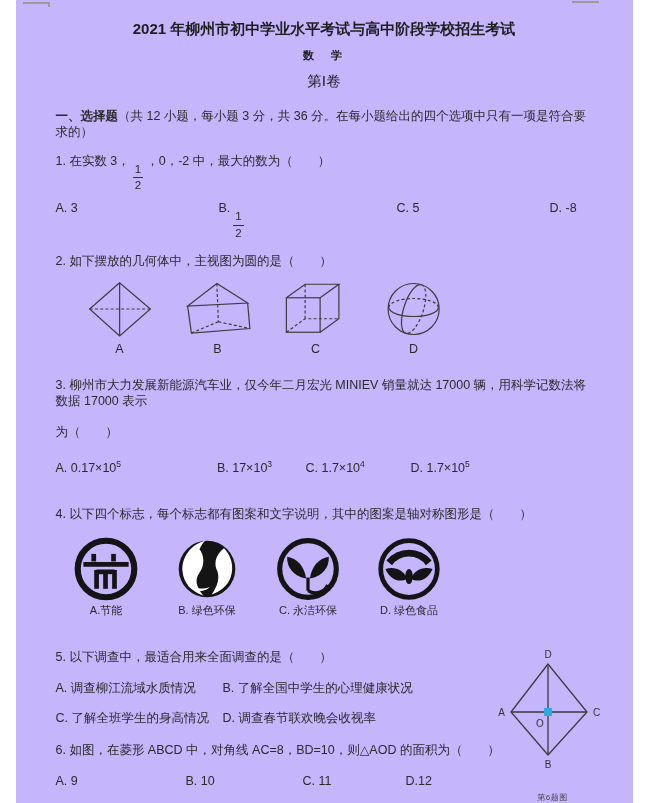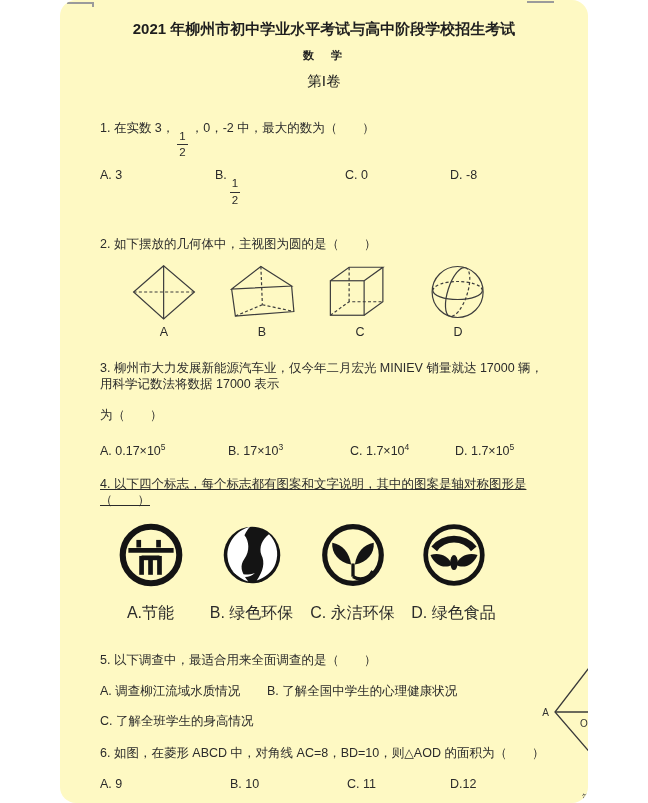--- a/index.html
+++ b/index.html
@@ -1,64 +1,63 @@
 <!DOCTYPE html>
 <html><head>
 <meta charset="utf-8">
 <style>
   * { margin:0; padding:0; box-sizing:border-box; }
   html,body { background:#ffffff; }
   .page {
-    position:relative; width:528px; height:803px; margin:0 auto;
-    background:#fef9c3; overflow:hidden;
+    position:relative; width:617px; height:803px; margin:0 auto;
+    background:#c4b5fd; overflow:hidden;
     font-family:"Liberation Sans","DejaVu Sans",sans-serif;
     color:#2b2b2b;
-    border-radius:16px;
   }
   
   .cm-l { position:absolute; left:7px; top:2px; width:27px; height:5px;
           border-top:2px solid #9b9b9b; border-right:2px solid #9b9b9b; }
   .cm-r { position:absolute; right:34px; top:1px; width:27px; height:2px; background:#9b9b9b; }
 
   .title   { margin-top:20px; text-align:center; font-size:15px; font-weight:bold; color:#1e1e1e; }
   .subject { margin-top:9px;  text-align:center; font-size:11px; font-weight:bold; letter-spacing:3px; color:#1e1e1e; }
   .info    { margin-top:7px;  text-align:center; font-size:10.5px; color:#2d2d2d; }
   .volume  { margin-top:9px;  text-align:center; font-size:14.5px; color:#1e1e1e; }
 
   .content { padding:0 34px 0 40px; font-size:12.5px; line-height:16px; }
   .sec-head { margin-top:17px; }
   .sec-head b { font-weight:bold; }
 
-  .qline { margin-top:29px; }
+  .qline { margin-top:13px; }
   .row { display:flex; align-items:baseline; }
-  .q1r { margin-top:8px; }
+  .q1r { margin-top:8px;gap:48px; }
   .q1r .c1 { width:115px; } .q1r .c2 { width:130px; } .q1r .c3 { width:105px; }
-  .q3r .c1 { width:128px; } .q3r .c2 { width:122px; } .q3r .c3 { width:105px; }
+  .q3r .c1 { width:128px; } .q3r .c2 { width:122px;text-align:center; } .q3r .c3 { width:105px; }
   .q5r .c1 { width:167px; }
   .q6r .c1 { width:130px; } .q6r .c2 { width:117px; } .q6r .c3 { width:103px; }
 
   .frac { display:inline-flex; flex-direction:column; align-items:center;
           vertical-align:-8px; line-height:1.15; font-size:11.5px; margin:0 3px; }
   .frac .fnum { border-bottom:1px solid #333; padding:0 2px 1px; }
   .frac .fden { padding-top:1px; }
   sup { font-size:8.5px; }
 
   .shape-row { margin-top:10px; display:flex; padding-left:18px; gap:6px; }
   .shape-block { width:92px; text-align:center; }
   .shape-block svg { display:block; margin:0 auto; }
   .shape-label { margin-top:2px; font-size:12.5px; }
 
   .logo-row { margin-top:14px; display:flex; }
   .logo-block { width:101px; text-align:center; }
   .logo-block svg { display:block; margin:0 auto; }
-  .logo-label { margin-top:17px; font-size:16px; white-space:nowrap; }
+  .logo-label { font-size:11px; white-space:nowrap; }
 
   .q3line2 { margin-top:15px; }
   .q3opts  { margin-top:16px; }
-  .q4line  { margin-top:17px;text-decoration:underline; }
+  .q4line  { margin-top:30px; }
   .q5line  { margin-top:31px; }
   .q5r1    { margin-top:15px; }
   .q5r2    { margin-top:14px; }
   .q6line  { margin-top:16px; }
   .q6opts  { margin-top:15px; }
 
   .fig6 { position:absolute; left:479px; top:648px; width:116px; text-align:center; }
   .fig6 .caption { margin-top:18px; font-size:8px; color:#444; letter-spacing:0.5px; }
 </style>
 </head>
@@ -67,32 +66,33 @@
 <div class="page">
   <div class="cm-l"></div>
   <div class="cm-r"></div>
 
   <div class="title">2021 年柳州市初中学业水平考试与高中阶段学校招生考试</div>
   <div class="subject">数　学</div>
   <div class="volume">第Ⅰ卷</div>
 
   <div class="content">
 
+    <div class="sec-head"><b>一、选择题</b><span>（共 12 小题，每小题 3 分，共 36 分。在每小题给出的四个选项中只有一项是符合要求的）</span></div>
 
     <div class="qline"><span>1. 在实数 3，</span><span class="frac">
           <span class="fnum">1</span>
           <span class="fden">2</span>
         </span><span>，0，-2 中，最大的数为（　　）</span></div>
     <div class="row q1r">
       <span class="c1">A. 3</span>
       <span class="c2"><span>B.</span><span class="frac">
             <span class="fnum">1</span>
             <span class="fden">2</span>
           </span></span>
-      <span class="c3">C. 0</span>
+      <span class="c3">C. 5</span>
       <span class="c4">D. -8</span>
     </div>
 
     <div class="qline">2. 如下摆放的几何体中，主视图为圆的是（　　）</div>
     <div class="shape-row">
       <div class="shape-block">
         <svg width="92" height="60" viewBox="0 0 95 80">
           <g stroke="#3d3d3d" stroke-width="1.6" fill="none">
             <path d="M47 5 L7 40 L47 76 L88 40 Z"></path>
             <line x1="47" y1="5" x2="47" y2="76"></line>
@@ -204,20 +204,21 @@
       <span class="logo-block logo-label">D. 绿色食品</span>
     </div>
 
     <div class="q5line">5. 以下调查中，最适合用来全面调查的是（　　）</div>
     <div class="row q5r q5r1">
       <span class="c1">A. 调查柳江流域水质情况</span>
       <span class="c2">B. 了解全国中学生的心理健康状况</span>
     </div>
     <div class="row q5r q5r2">
       <span class="c1">C. 了解全班学生的身高情况</span>
+      <span class="c2">D. 调查春节联欢晚会收视率</span>
     </div>
 
     <div class="q6line">6. 如图，在菱形 ABCD 中，对角线 AC=8，BD=10，则△AOD 的面积为（　　）</div>
     <div class="row q6opts q6r">
       <span class="c1">A. 9</span>
       <span class="c2">B. 10</span>
       <span class="c3">C. 11</span>
       <span class="c4">D.12</span>
     </div>
 

